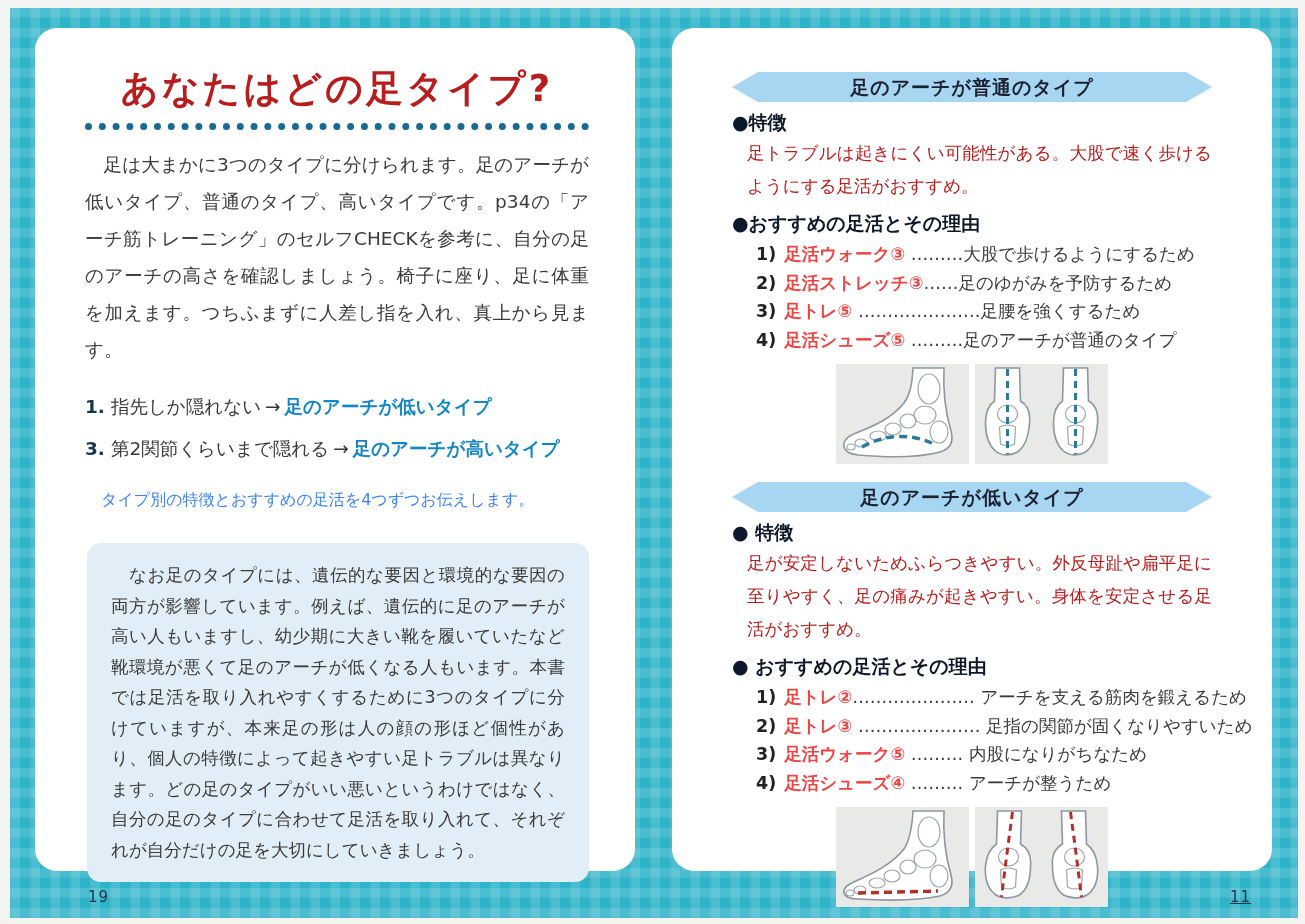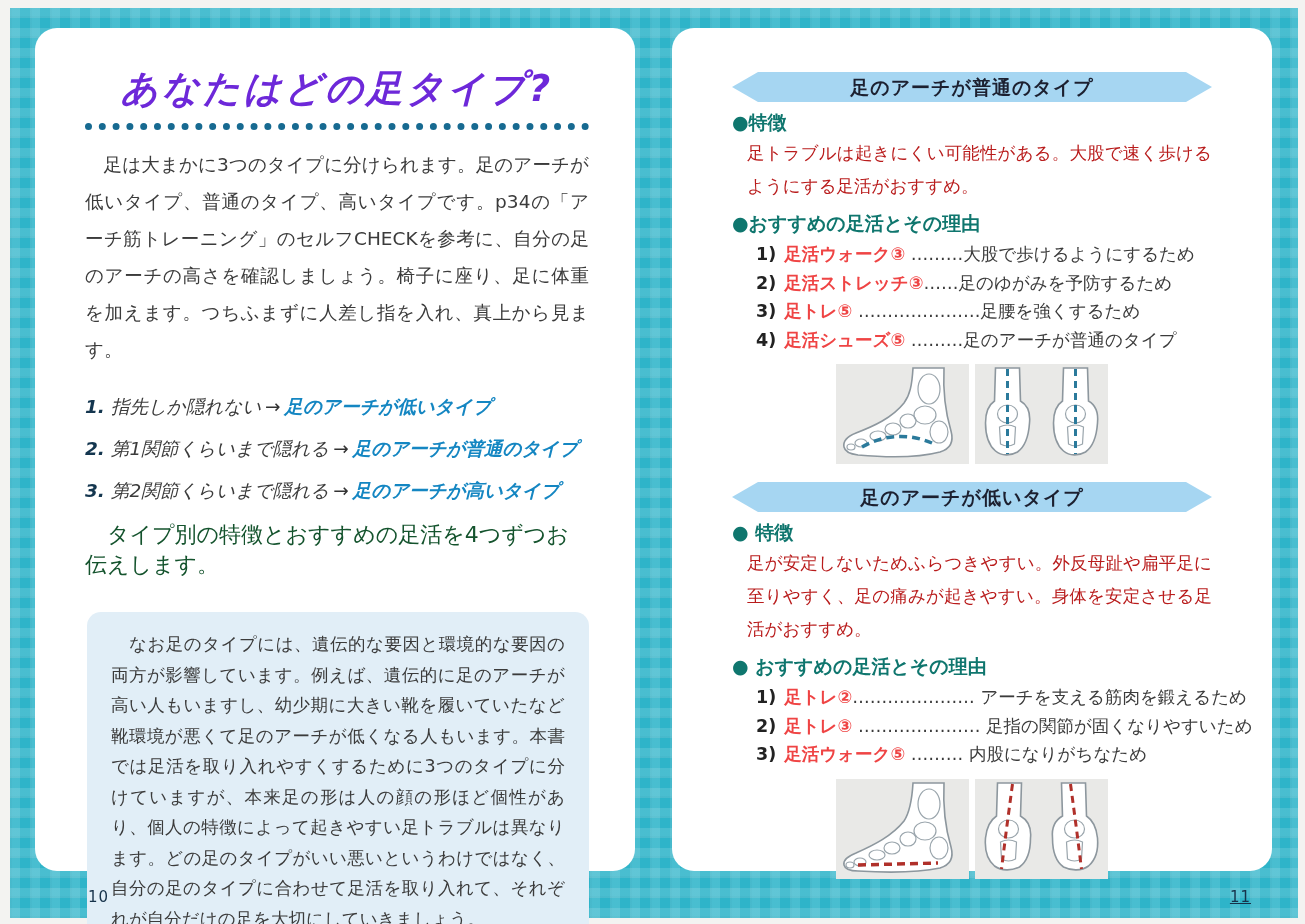--- a/index.html
+++ b/index.html
@@ -29,57 +29,56 @@
 
   .page-num {
     position:absolute; bottom:18px; font-size:15px; color:#16324a; letter-spacing:1px;
   }
   .page-num.left { left:88px; }
   .page-num.right { right:54px;text-decoration:underline; }
 
   
   .doc-title {
     margin-top:36px; text-align:center;
-    font-size:37px; font-weight:bold; color:#6d28d9; letter-spacing:3px;
+    font-size:37px; font-weight:bold; color:#b91c1c; letter-spacing:3px;
     white-space:nowrap;
-    font-style:italic;
   }
   .title-underline {
     margin-top:9px; height:0;
     border-bottom:7px dotted #176a91;
   }
   .intro {
     margin-top:16px; font-size:18.5px; line-height:37px; color:#3b3b3b;
     text-align:justify;
   }
   .check-list { margin-top:18px; list-style:none; }
-  .check-item { font-size:18.5px; line-height:42px; color:#3b3b3b; white-space:nowrap;font-style:italic; }
+  .check-item { font-size:18.5px; line-height:42px; color:#3b3b3b; white-space:nowrap; }
   .check-item .num { font-weight:bold; color:#14364f; margin-right:6px; }
   .check-item .arrow { color:#333; margin:0 4px; }
   .check-item .result { font-weight:bold; color:#1486c2; }
-  .closing { margin-top:8px; font-size:22px; color:#14532d; }
+  .closing { margin-top:20px; font-size:16px; color:#3b82f6; }
   .note-box {
     margin-top:32px; margin-left:2px;
     background:#e1eef7; border-radius:14px;
     padding:17px 24px;
     font-size:17.5px; line-height:30.5px; color:#3b3b3b;
     text-align:justify;
   }
 
   
   .banner {
     height:30px; line-height:30px; text-align:center;
     background:#a6d6f2; color:#1c2030;
     font-size:19px; font-weight:bold; letter-spacing:1px;
     clip-path:polygon(26px 0, calc(100% - 26px) 0, 100% 50%, calc(100% - 26px) 100%, 26px 100%, 0 50%);
   }
   .banner.first { margin-top:44px; }
   .banner.second { margin-top:18px; }
   .sec-heading {
-    margin-top:5px; font-size:19px; font-weight:bold; color:#0f766e; line-height:30px;
+    margin-top:5px; font-size:19px; font-weight:bold; color:#0f172a; line-height:30px;
   }
   .sec-text {
     padding-left:15px; font-size:17.5px; line-height:33px; color:#b91c1c; text-align:justify;
   }
   .rec-list { list-style:none; padding-left:24px; margin-top:2px; }
   .rec-item { font-size:17.5px; line-height:28.5px; color:#3b3b3b; white-space:nowrap; }
   .rec-item .num  { font-weight:bold; color:#222; margin-right:8px; }
   .rec-item .name { font-weight:bold; color:#ef4444; }
   .rec-item .dots { color:#3b3b3b; }
   .illus-row {
@@ -98,23 +97,20 @@
 
 <div class="page-card left">
   <h1 class="doc-title">あなたはどの足タイプ?</h1>
   <div class="title-underline"></div>
 
   <p class="intro">　足は大まかに3つのタイプに分けられます。足のアーチが低いタイプ、普通のタイプ、高いタイプです。p34の「アーチ筋トレーニング」のセルフCHECKを参考に、自分の足のアーチの高さを確認しましょう。椅子に座り、足に体重を加えます。つちふまずに人差し指を入れ、真上から見ます。</p>
 
   <ul class="check-list">
     <li class="check-item">
       <span class="num">1.</span><span>指先しか隠れない</span><span class="arrow">→</span><span class="result">足のアーチが低いタイプ</span>
-    </li>
-    <li class="check-item">
-      <span class="num">2.</span><span>第1関節くらいまで隠れる</span><span class="arrow">→</span><span class="result">足のアーチが普通のタイプ</span>
     </li>
     <li class="check-item">
       <span class="num">3.</span><span>第2関節くらいまで隠れる</span><span class="arrow">→</span><span class="result">足のアーチが高いタイプ</span>
     </li>
   </ul>
 
   <p class="closing">　タイプ別の特徴とおすすめの足活を4つずつお伝えします。</p>
 
   <div class="note-box">　なお足のタイプには、遺伝的な要因と環境的な要因の両方が影響しています。例えば、遺伝的に足のアーチが高い人もいますし、幼少期に大きい靴を履いていたなど靴環境が悪くて足のアーチが低くなる人もいます。本書では足活を取り入れやすくするために3つのタイプに分けていますが、本来足の形は人の顔の形ほど個性があり、個人の特徴によって起きやすい足トラブルは異なります。どの足のタイプがいい悪いというわけではなく、自分の足のタイプに合わせて足活を取り入れて、それぞれが自分だけの足を大切にしていきましょう。</div>
 </div>
@@ -170,20 +166,21 @@
   </div>
 
   <div class="banner second">足のアーチが低いタイプ</div>
   <div class="sec-heading">● 特徴</div>
   <p class="sec-text">足が安定しないためふらつきやすい。外反母趾や扁平足に至りやすく、足の痛みが起きやすい。身体を安定させる足活がおすすめ。</p>
   <div class="sec-heading">● おすすめの足活とその理由</div>
   <ul class="rec-list">
     <li class="rec-item"><span class="num">1)</span><span class="name">足トレ②</span><span class="dots">………………… </span><span class="reason">アーチを支える筋肉を鍛えるため</span></li>
     <li class="rec-item"><span class="num">2)</span><span class="name">足トレ③</span><span class="dots"> ………………… </span><span class="reason">足指の関節が固くなりやすいため</span></li>
     <li class="rec-item"><span class="num">3)</span><span class="name">足活ウォーク⑤</span><span class="dots"> ……… </span><span class="reason">内股になりがちなため</span></li>
+    <li class="rec-item"><span class="num">4)</span><span class="name">足活シューズ④</span><span class="dots"> ……… </span><span class="reason">アーチが整うため</span></li>
   </ul>
 
   <div class="illus-row">
     <div class="illus-box">
       <svg viewBox="0 0 133 100">
         <path d="M77,4 C76,21 74,33 68,42 C56,57 38,66 20,74 C10,78 7,82 8,86 C9,90 14,92 22,92 C55,94 85,93 104,89 C114,86 118,79 115,68 C109,48 107,25 108,4 Z" fill="#ffffff" stroke="#8d979e" stroke-width="1.6"></path>
         <g fill="none" stroke="#9aa5ac" stroke-width="1.2">
           <ellipse cx="93" cy="25" rx="11" ry="15"></ellipse>
           <ellipse cx="89" cy="52" rx="11" ry="9"></ellipse>
           <ellipse cx="72" cy="60" rx="8" ry="7"></ellipse>
@@ -210,14 +207,14 @@
         </g>
         <g stroke="#b0302a" stroke-width="3" stroke-dasharray="7 5" fill="none">
           <path d="M35,5 L29,50 L24,90"></path>
           <path d="M93,5 L99,50 L104,90"></path>
         </g>
       </svg>
     </div>
   </div>
 </div>
 
-<div class="page-num left">10</div>
+<div class="page-num left">19</div>
 <div class="page-num right">11</div>
 
 </body></html>

